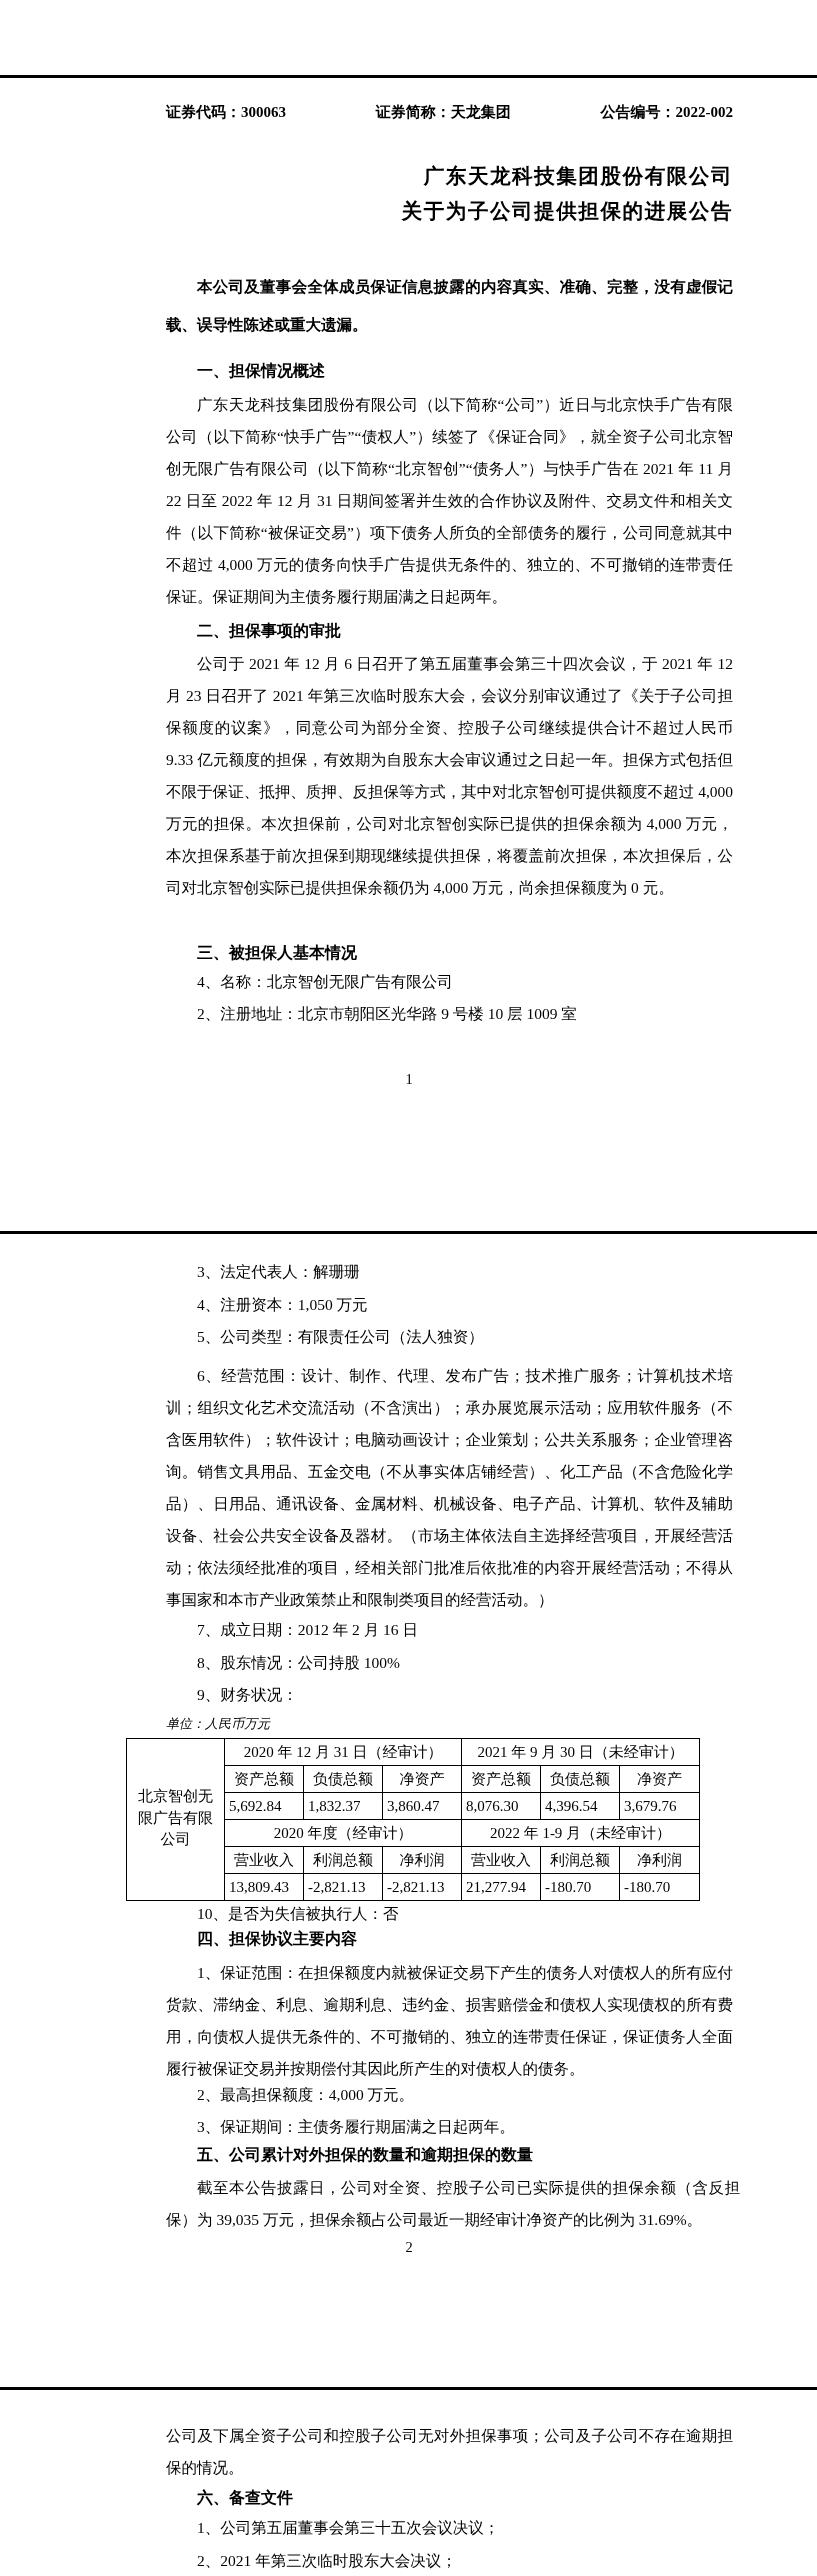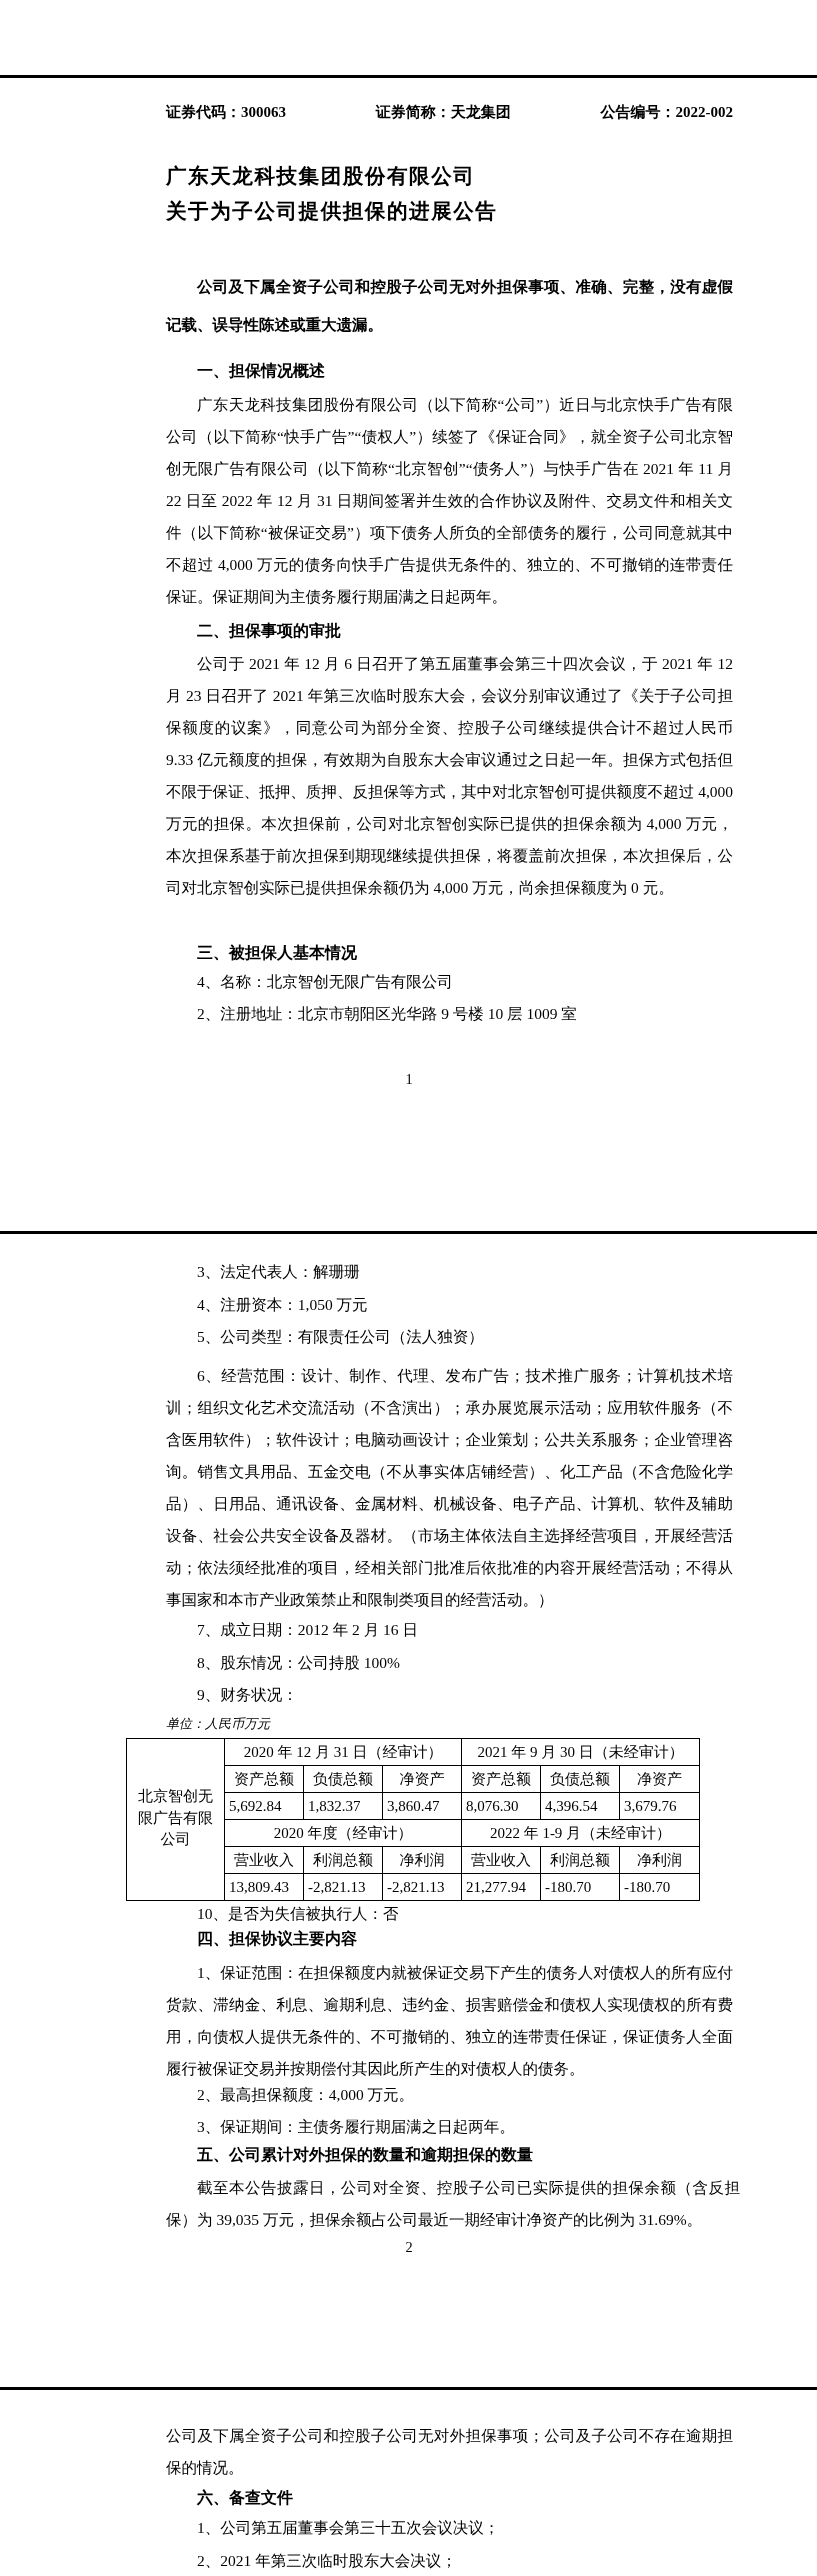--- a/index.html
+++ b/index.html
@@ -14,21 +14,21 @@
   .rule {
     position: absolute; left: 0; width: 818px; height: 3.1px;
     background: #000000;
   }
   .el { position: absolute; left: 126px; width: 567px; margin-left: 40px; }
   .doc-header {
     display: flex; justify-content: space-between;
     font-size: 15px; font-weight: bold;
   }
   .title {
-    font-size: 20.6px; font-weight: bold; text-align: left;
+    font-size: 20.6px; font-weight: bold; text-align: right;
     letter-spacing: 1.5px;
     font-family: "Liberation Serif", serif;
   }
   .declaration {
     font-size: 15.5px; font-weight: bold; line-height: 38px;
     text-align: justify; text-indent: 31px;
   }
   .heading {
     font-family: "Liberation Sans", sans-serif;
     font-weight: bold; font-size: 16px; padding-left: 31px;
@@ -64,21 +64,21 @@
 
 <div class="el doc-header" style="top:103px">
   <span>证券代码：300063</span>
   <span>证券简称：天龙集团</span>
   <span>公告编号：2022-002</span>
 </div>
 
 <div class="el title" style="top:162px">广东天龙科技集团股份有限公司</div>
 <div class="el title" style="top:197px">关于为子公司提供担保的进展公告</div>
 
-<div class="el declaration" style="top:268px">公司及下属全资子公司和控股子公司无对外担保事项、准确、完整，没有虚假记载、误导性陈述或重大遗漏。</div>
+<div class="el declaration" style="top:268px">本公司及董事会全体成员保证信息披露的内容真实、准确、完整，没有虚假记载、误导性陈述或重大遗漏。</div>
 
 <div class="el heading" style="top:361px">一、担保情况概述</div>
 <div class="el body-text" style="top:389px">广东天龙科技集团股份有限公司（以下简称“公司”）近日与北京快手广告有限公司（以下简称“快手广告”“债权人”）续签了《保证合同》，就全资子公司北京智创无限广告有限公司（以下简称“北京智创”“债务人”）与快手广告在 2021 年 11 月 22 日至 2022 年 12 月 31 日期间签署并生效的合作协议及附件、交易文件和相关文件（以下简称“被保证交易”）项下债务人所负的全部债务的履行，公司同意就其中不超过 4,000 万元的债务向快手广告提供无条件的、独立的、不可撤销的连带责任保证。保证期间为主债务履行期届满之日起两年。</div>
 
 <div class="el heading" style="top:621px">二、担保事项的审批</div>
 <div class="el body-text" style="top:648px">公司于 2021 年 12 月 6 日召开了第五届董事会第三十四次会议，于 2021 年 12 月 23 日召开了 2021 年第三次临时股东大会，会议分别审议通过了《关于子公司担保额度的议案》，同意公司为部分全资、控股子公司继续提供合计不超过人民币 9.33 亿元额度的担保，有效期为自股东大会审议通过之日起一年。担保方式包括但不限于保证、抵押、质押、反担保等方式，其中对北京智创可提供额度不超过 4,000 万元的担保。本次担保前，公司对北京智创实际已提供的担保余额为 4,000 万元，本次担保系基于前次担保到期现继续提供担保，将覆盖前次担保，本次担保后，公司对北京智创实际已提供担保余额仍为 4,000 万元，尚余担保额度为 0 元。</div>
 
 <div class="el heading" style="top:943px">三、被担保人基本情况</div>
 <div class="el item" style="top:972px">4、名称：北京智创无限广告有限公司</div>
 <div class="el item" style="top:1004px">2、注册地址：北京市朝阳区光华路 9 号楼 10 层 1009 室</div>

